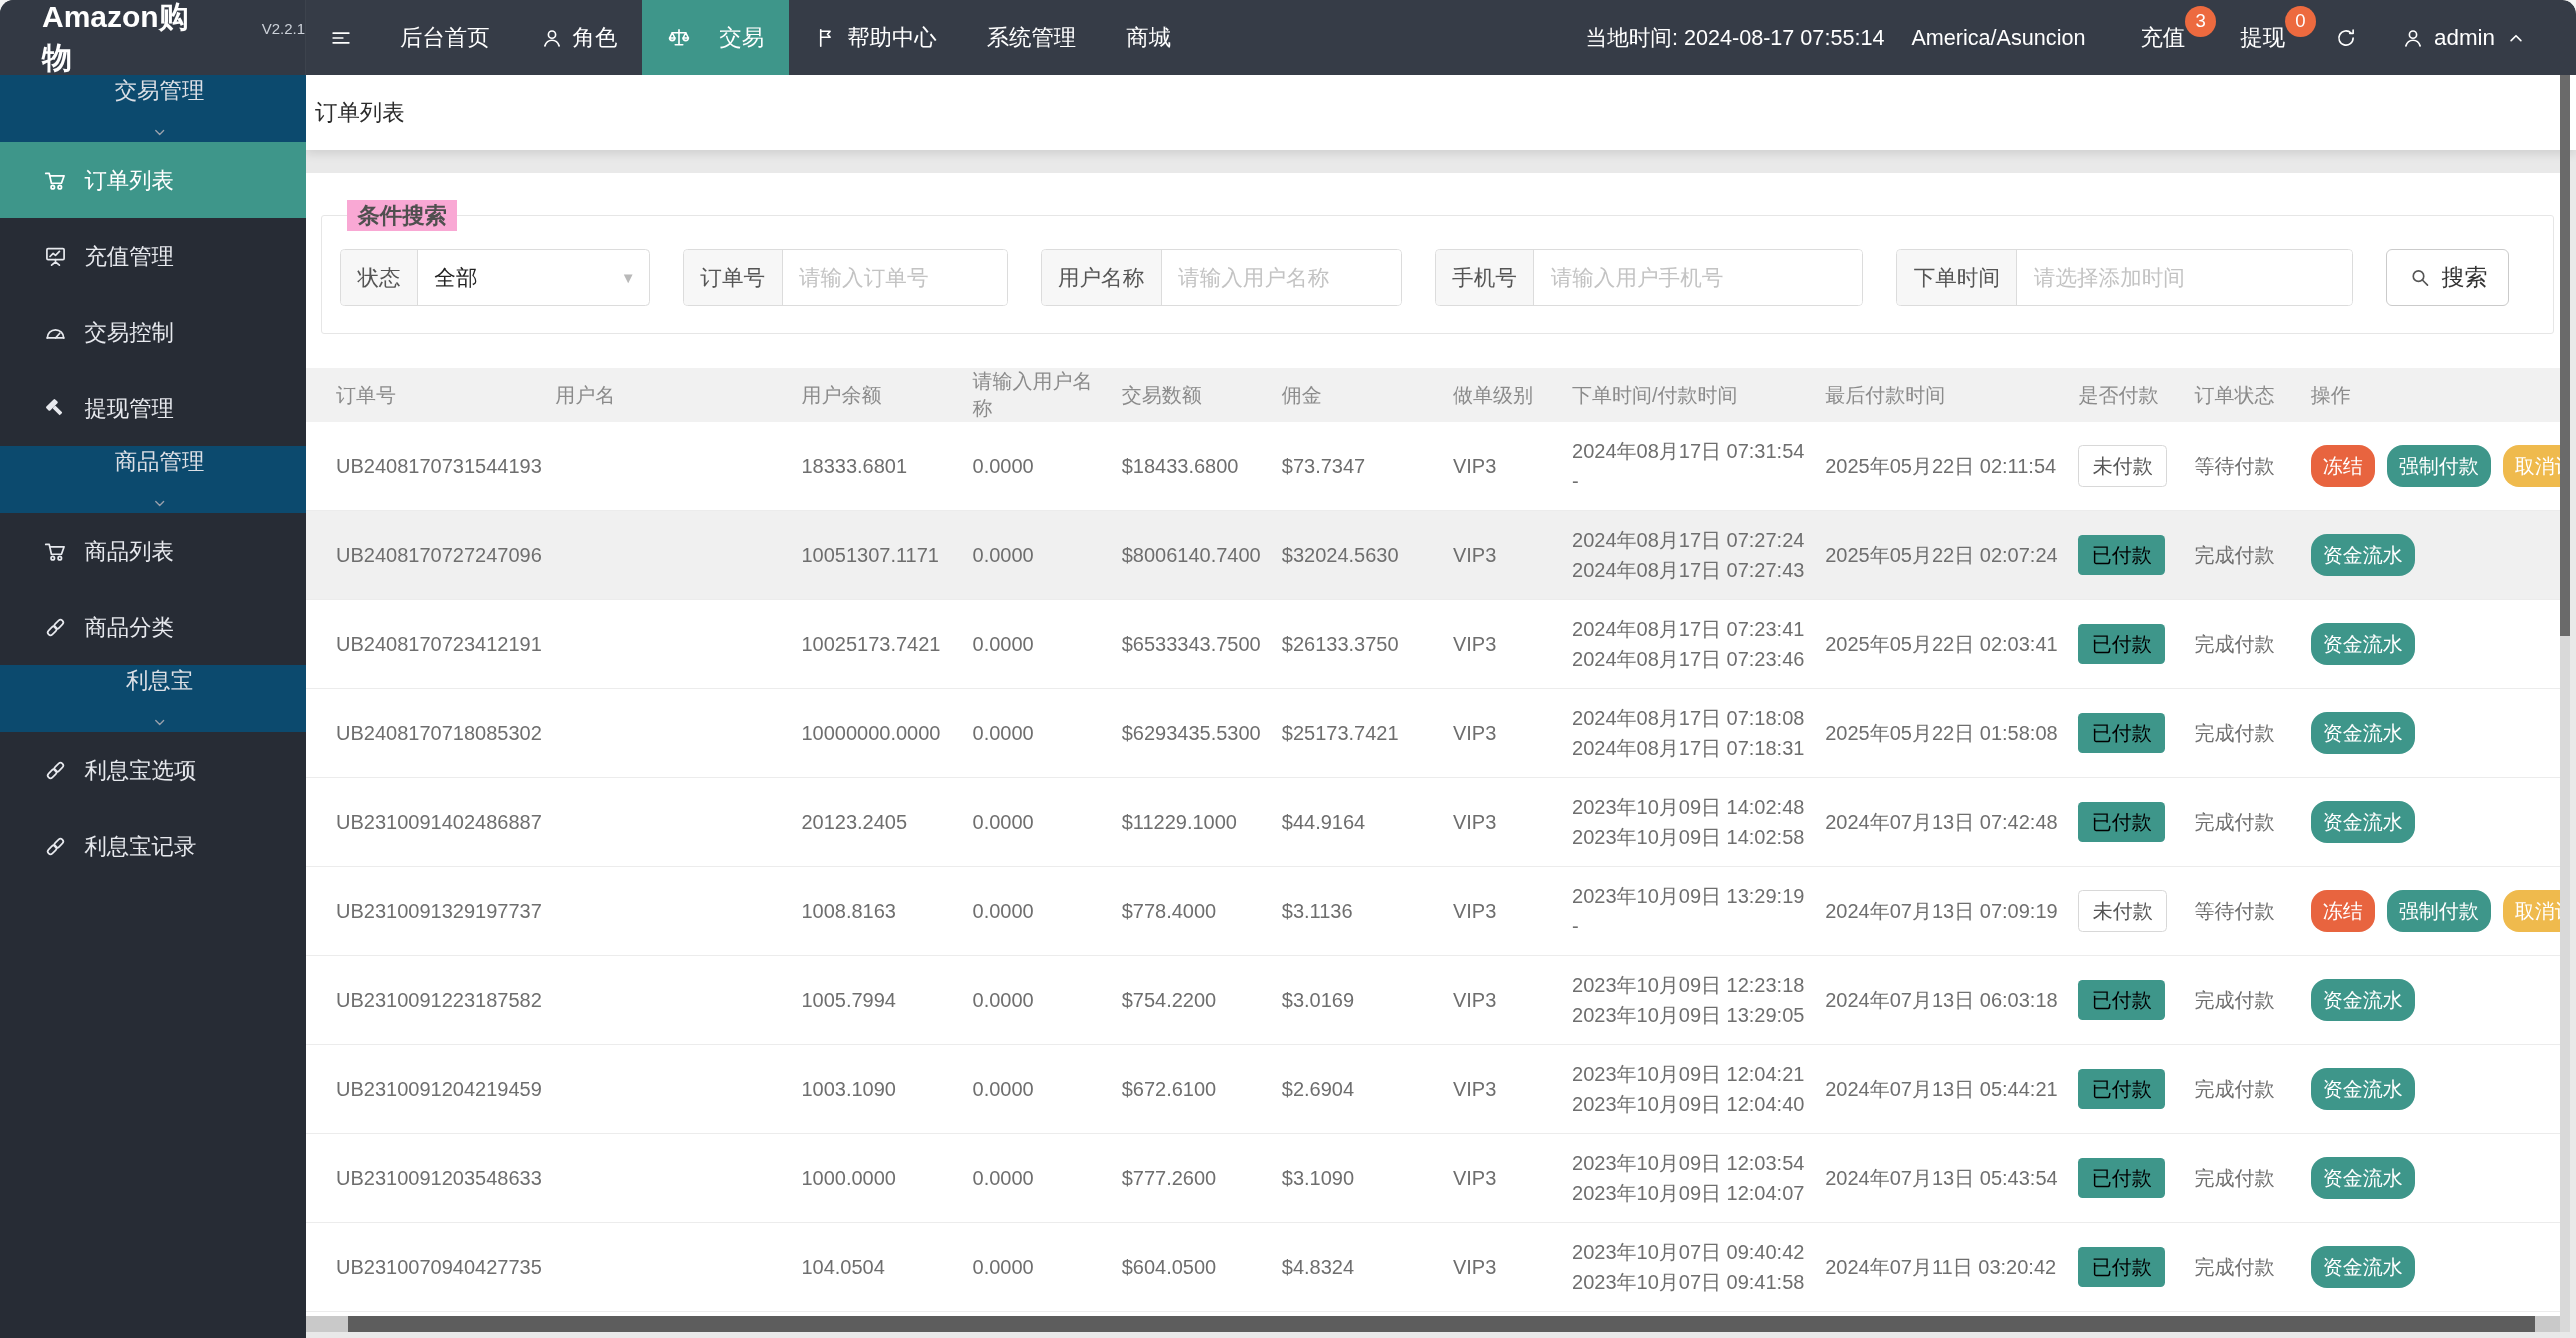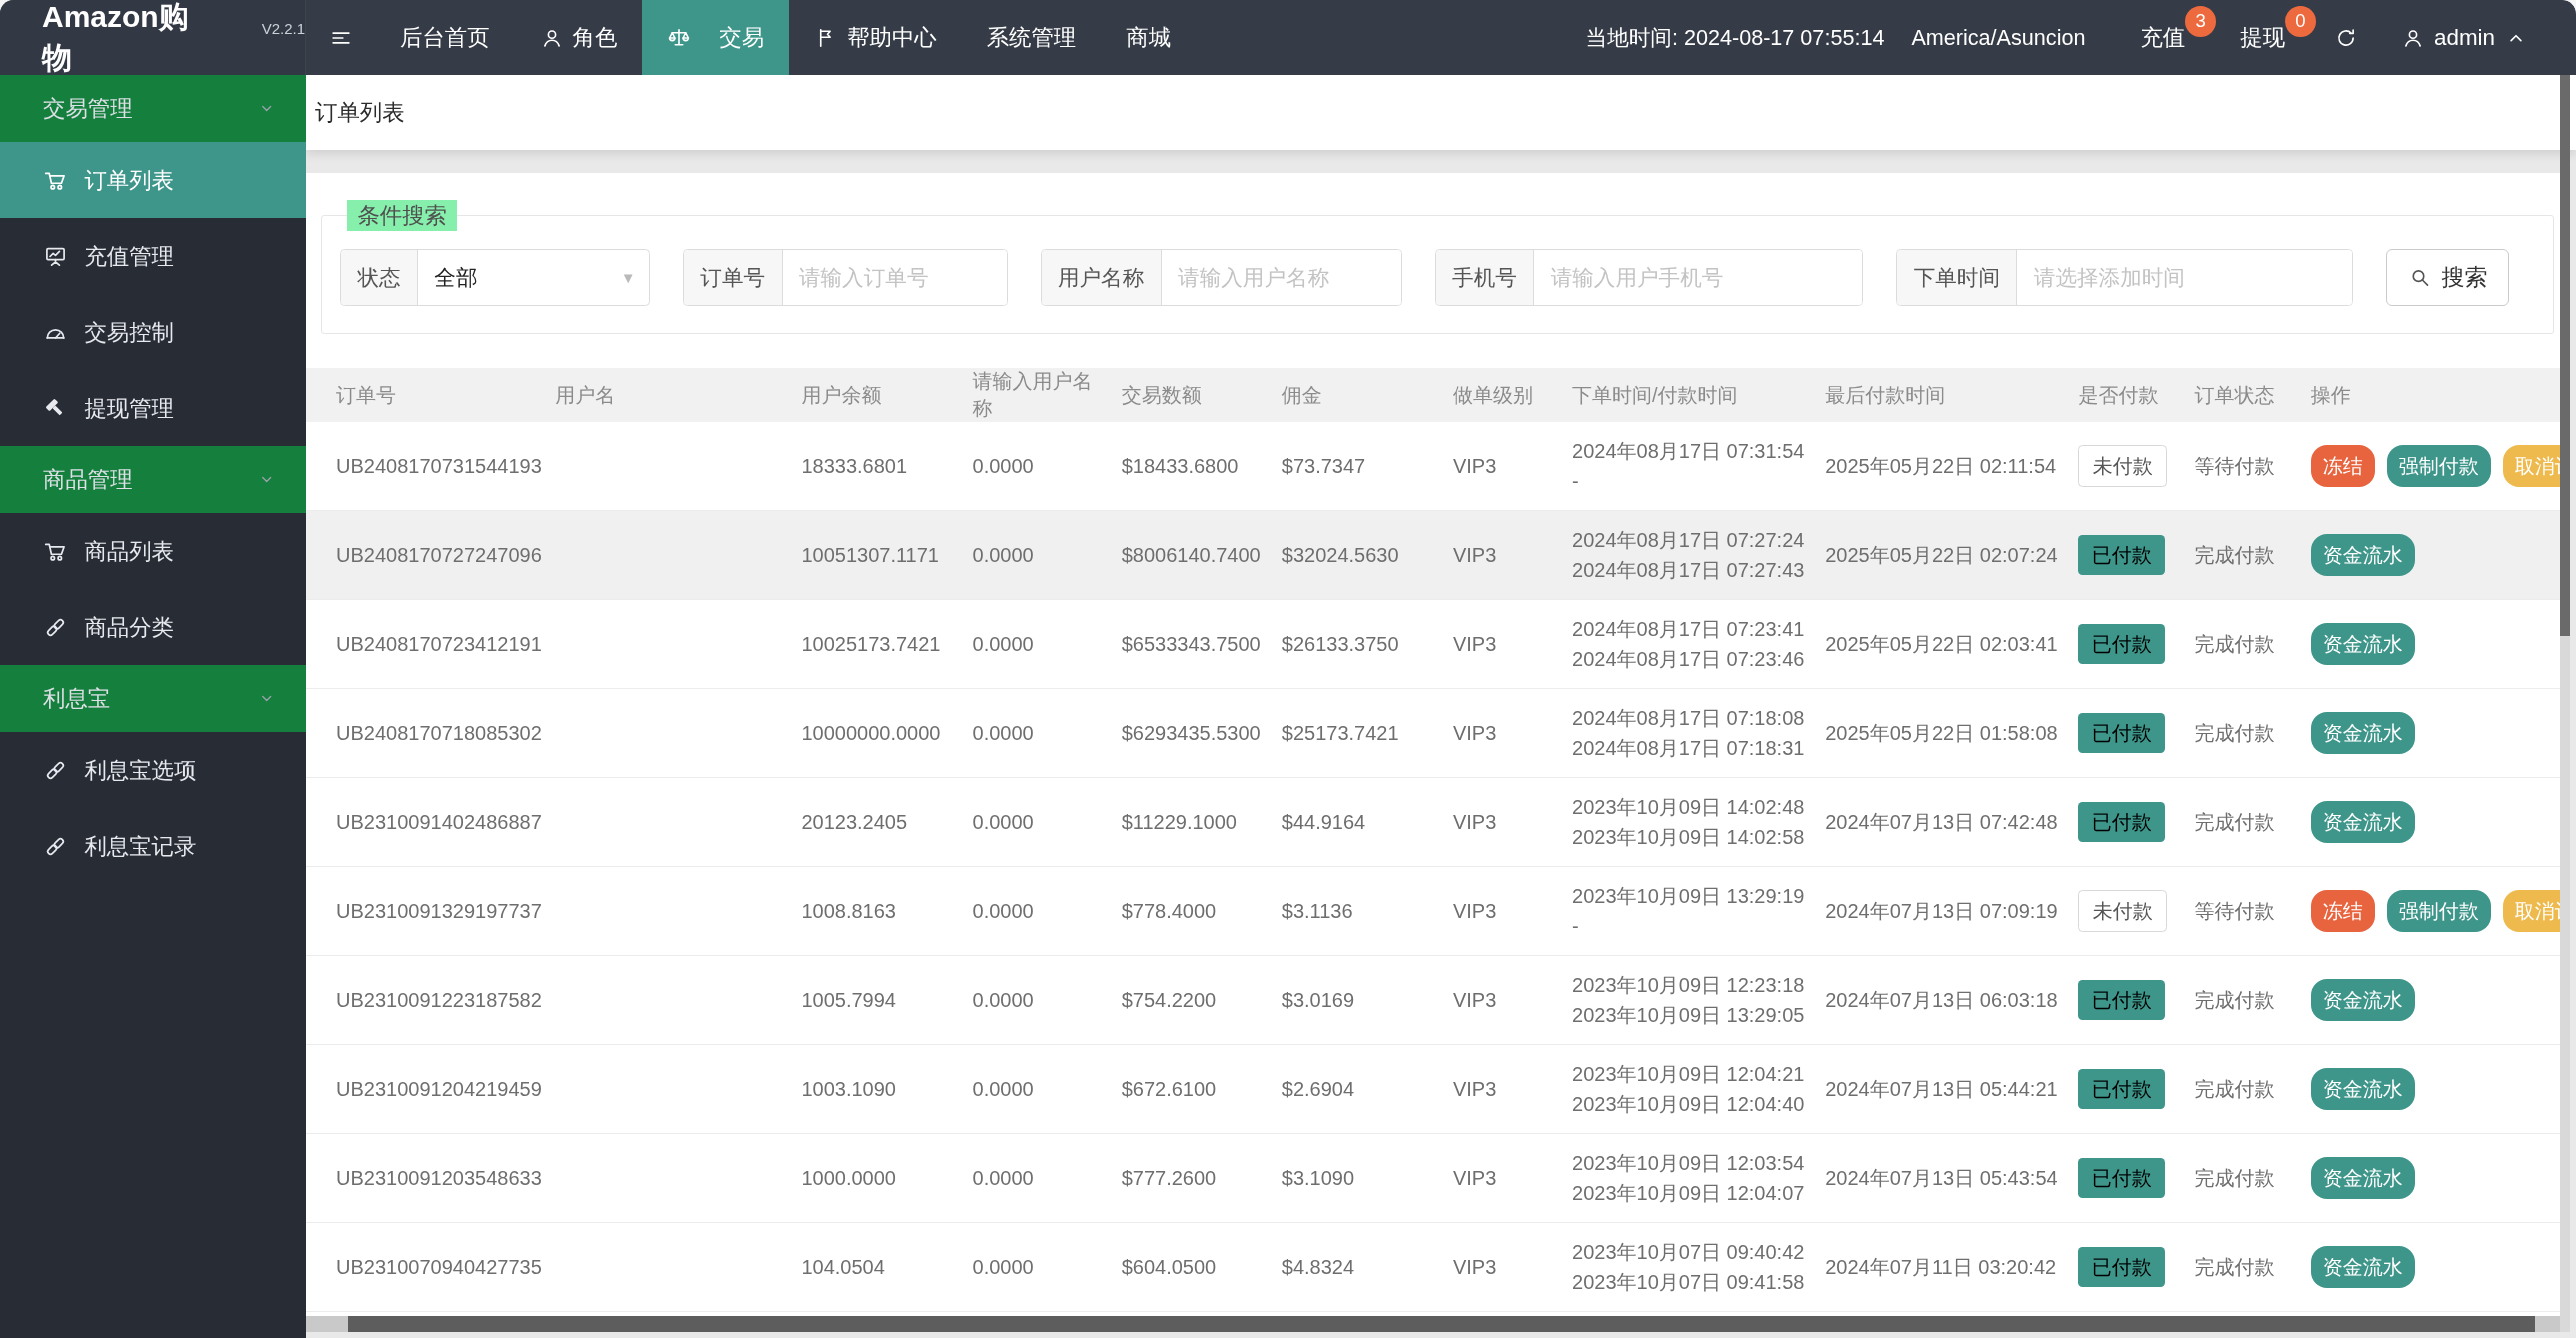--- a/index.html
+++ b/index.html
@@ -25,39 +25,39 @@
                background:var(--badge);color:#fff;font-size:18.6px;display:flex;align-items:center;
                justify-content:center;padding:0 3px;box-sizing:border-box;}
   .nav-refresh{margin-left:49px;display:flex;align-items:center;cursor:pointer;}
   .nav-user{margin-left:43px;display:flex;align-items:center;gap:9px;font-size:22.4px;cursor:pointer;}
   .icon{display:inline-flex;}
   .icon svg{width:24px;height:24px;display:block;}
 
   
   .sidebar{position:absolute;left:0;top:75px;bottom:0;width:306px;background:#272c35;z-index:20;}
   .side-group{height:67px;display:flex;align-items:center;justify-content:space-between;
-              background:#15803d;color:#dde0e6;font-size:22.4px;padding:0 30px 0 43px;cursor:pointer;}
+              background:#0c4a6e;color:#dde0e6;font-size:22.4px;padding:0 30px 0 43px;cursor:pointer;flex-direction:column;}
   .side-group .icon svg{width:19.4px;height:19.4px;color:#9aa1ac;}
   .side-item{height:76px;display:flex;align-items:center;gap:16.4px;padding-left:43px;
              color:#e7e9ee;font-size:22.4px;background:#272c35;cursor:pointer;}
   .side-item .icon svg{width:25px;height:25px;}
   .side-item.active{background:var(--accent);color:#fff;}
 
   
   .main{position:absolute;left:306px;top:75px;right:0;bottom:0;background:#e9e9e9;}
   .tabbar{position:absolute;left:0;top:0;right:0;height:75px;background:#fff;display:flex;
           align-items:center;padding-left:9px;box-shadow:0 4.5px 9px rgba(0,0,0,.10);z-index:5;}
   .tab-title{font-size:22.4px;color:#2b2b2b;}
   .content{position:absolute;left:0;top:98px;right:7.5px;bottom:6px;background:#fff;overflow:hidden;}
 
   
   .search-card{position:relative;margin:42px 15px 0 15px;border:0.7px solid #e6e6e6;border-radius:3px;
                padding:33px 18px 27px 18px;}
-  .search-legend{position:absolute;top:-15.7px;left:25px;background:#86efac;padding:0 10.4px;
-                 font-size:22.4px;color:#4f4f4f;}
+  .search-legend{position:absolute;top:-15.7px;left:25px;background:#f9a8d4;padding:0 10.4px;
+                 font-size:22.4px;color:#4f4f4f;font-weight:bold;}
   .fields{display:flex;align-items:center;gap:33px;}
   .fgroup{display:flex;align-items:stretch;border:0.7px solid #dcdcdc;border-radius:4.5px;
           overflow:hidden;height:55px;background:#fff;}
   .flabel{background:#f7f7f7;border-right:0.7px solid #dcdcdc;display:flex;align-items:center;
           padding:0 16.4px;font-size:21.6px;color:#555;white-space:nowrap;}
   .fselect{display:flex;align-items:center;justify-content:space-between;
            padding:0 13.4px 0 16.4px;font-size:21.6px;color:#222;cursor:pointer;box-sizing:border-box;}
   .fselect .caret{font-size:15px;color:#b9b9b9;margin-left:15px;}
   .finput{border:none;outline:none;padding:0 16.4px;font-size:21.6px;color:#333;
           font-family:inherit;box-sizing:border-box;}

